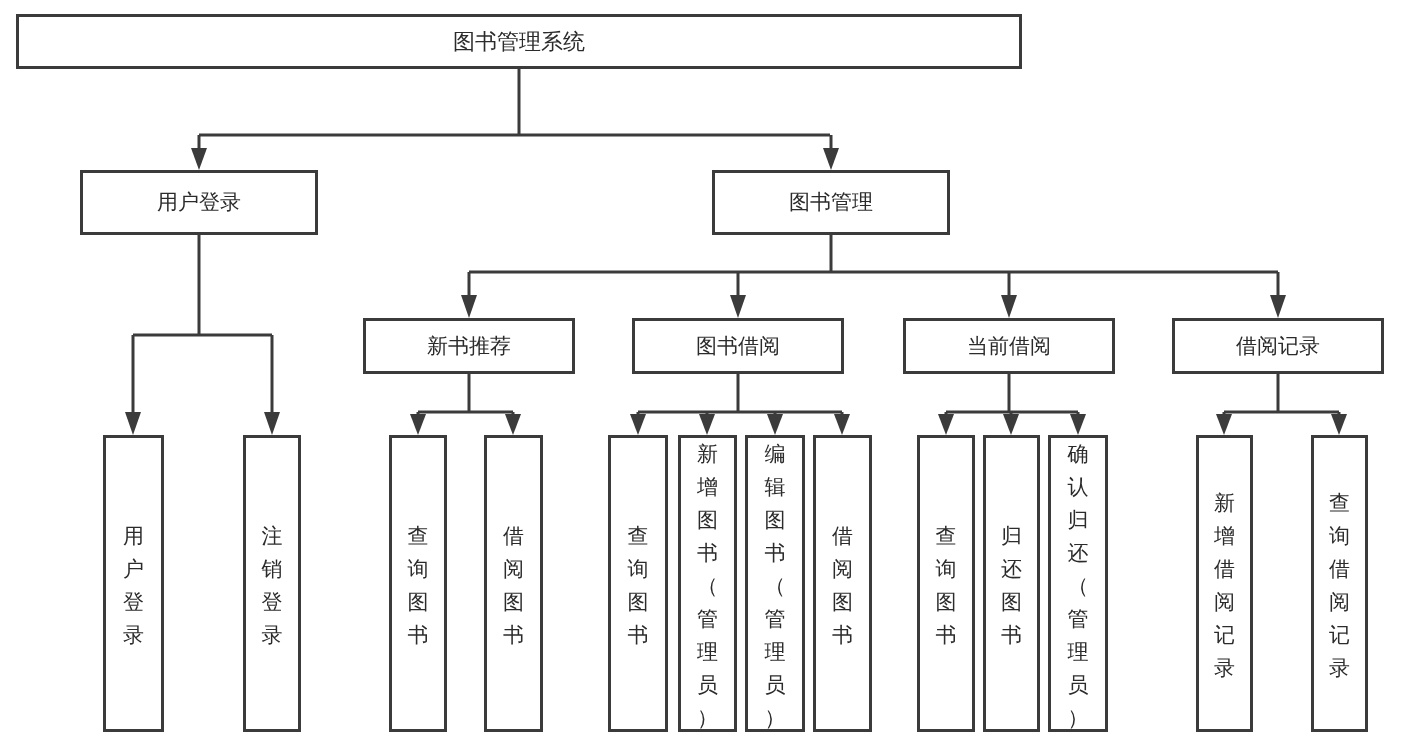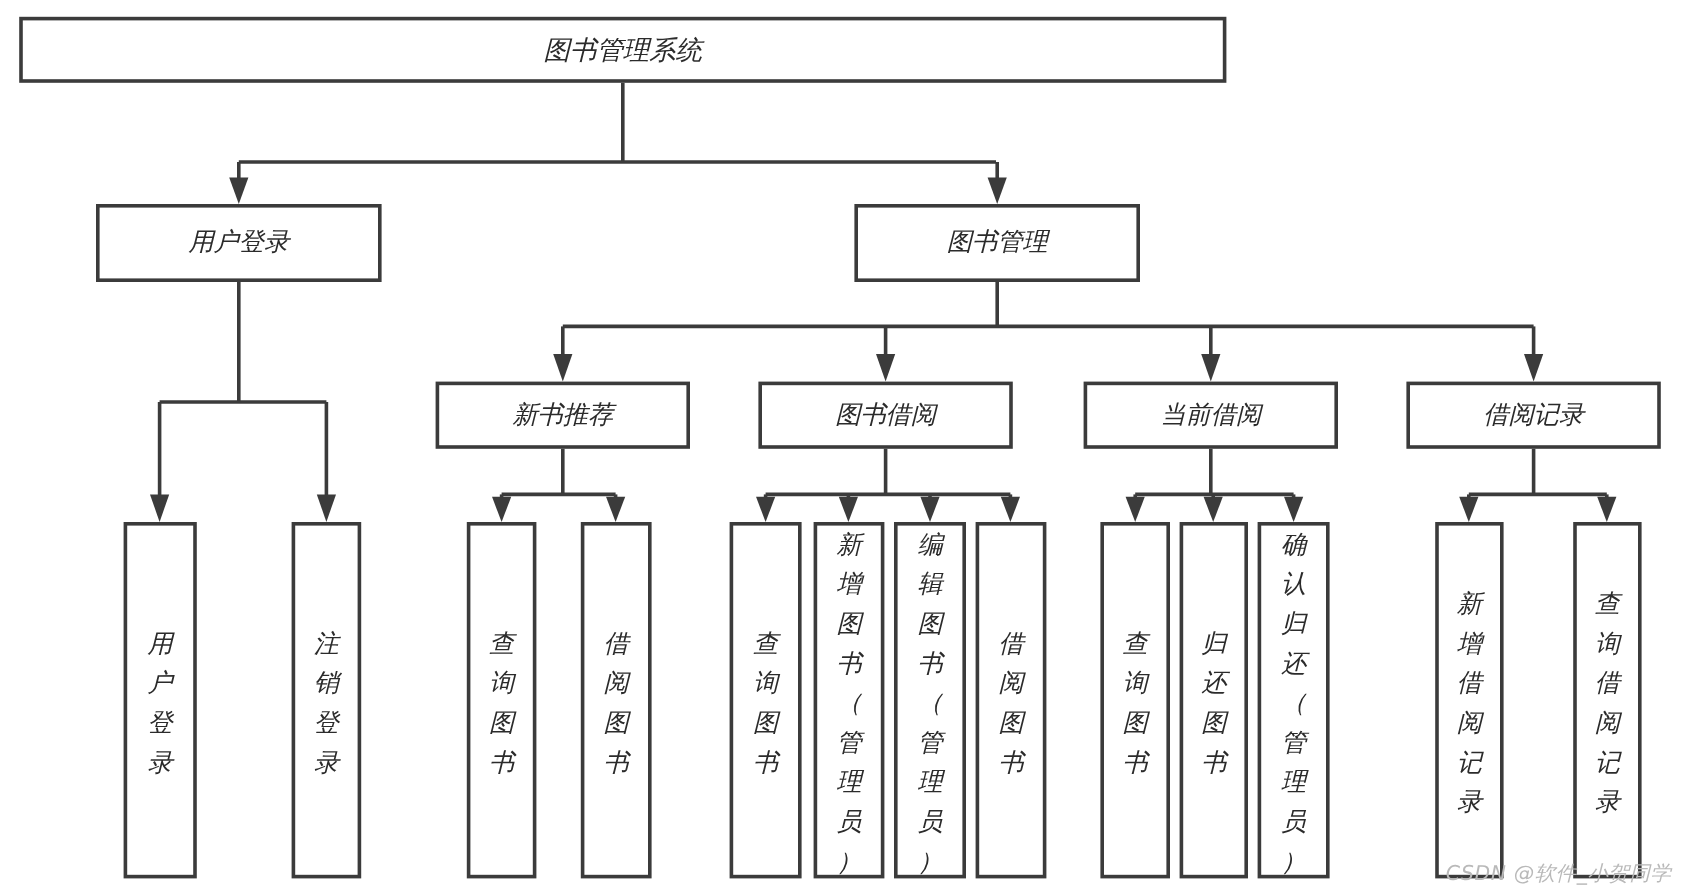--- a/index.html
+++ b/index.html
@@ -12,21 +12,20 @@
     width: 1405px;
     height: 747px;
     font-family: "DejaVu Sans", "Liberation Sans", sans-serif;
     overflow: hidden;
     position: relative;
   }
   #diagram-root {
     position: relative;
     width: 1405px;
     height: 747px;
-    font-style: italic;
   }
   svg.diagram {
     display: block;
     width: 1405px;
     height: 747px;
   }
   .node-box {
     fill: #ffffff;
     stroke: #3b3b3b;
     stroke-width: 3;
@@ -228,14 +227,13 @@
           <text class="vlabel" x="1224.5" y="510.24"><tspan x="1224.5" dy="0">新</tspan><tspan x="1224.5" dy="33">增</tspan><tspan x="1224.5" dy="33">借</tspan><tspan x="1224.5" dy="33">阅</tspan><tspan x="1224.5" dy="33">记</tspan><tspan x="1224.5" dy="33">录</tspan></text>
         </g>
         <g>
           <rect class="node-box" x="1312.5" y="436.5" width="54" height="294"></rect>
           <text class="vlabel" x="1339.5" y="510.24"><tspan x="1339.5" dy="0">查</tspan><tspan x="1339.5" dy="33">询</tspan><tspan x="1339.5" dy="33">借</tspan><tspan x="1339.5" dy="33">阅</tspan><tspan x="1339.5" dy="33">记</tspan><tspan x="1339.5" dy="33">录</tspan></text>
         </g>
       </g>
 
   </svg>
 
-  <div class="watermark">CSDN @软件_小贺同学</div>
 </div>
 
 </body></html>

